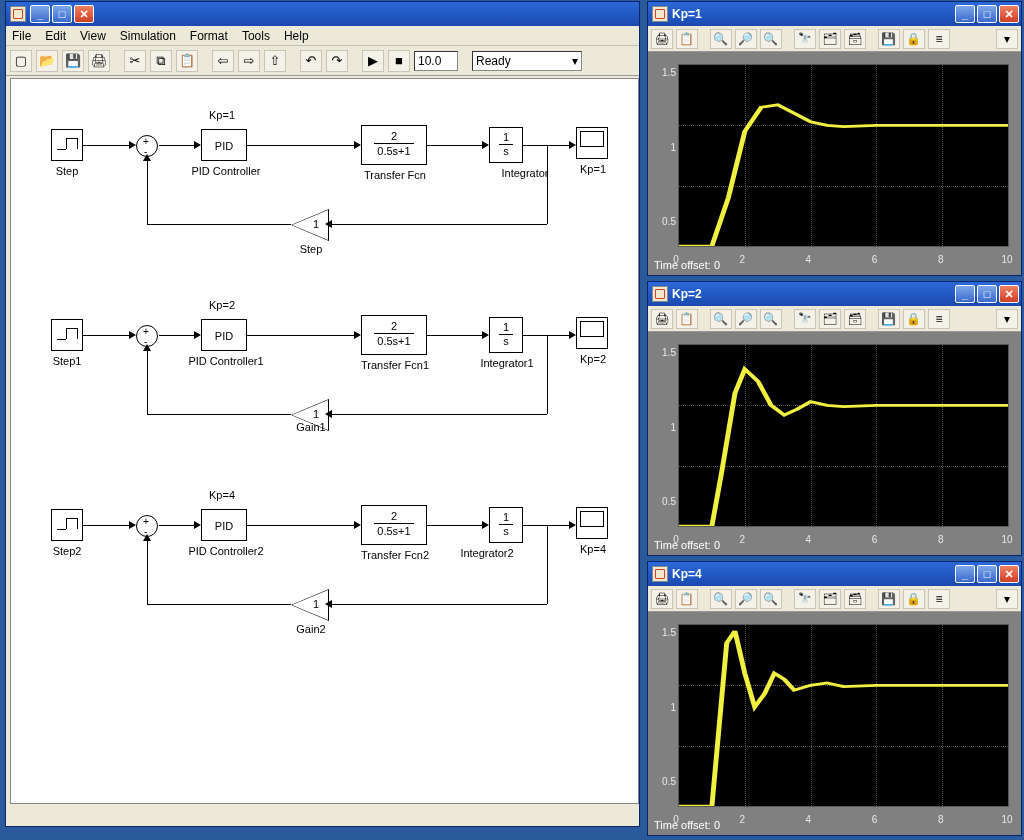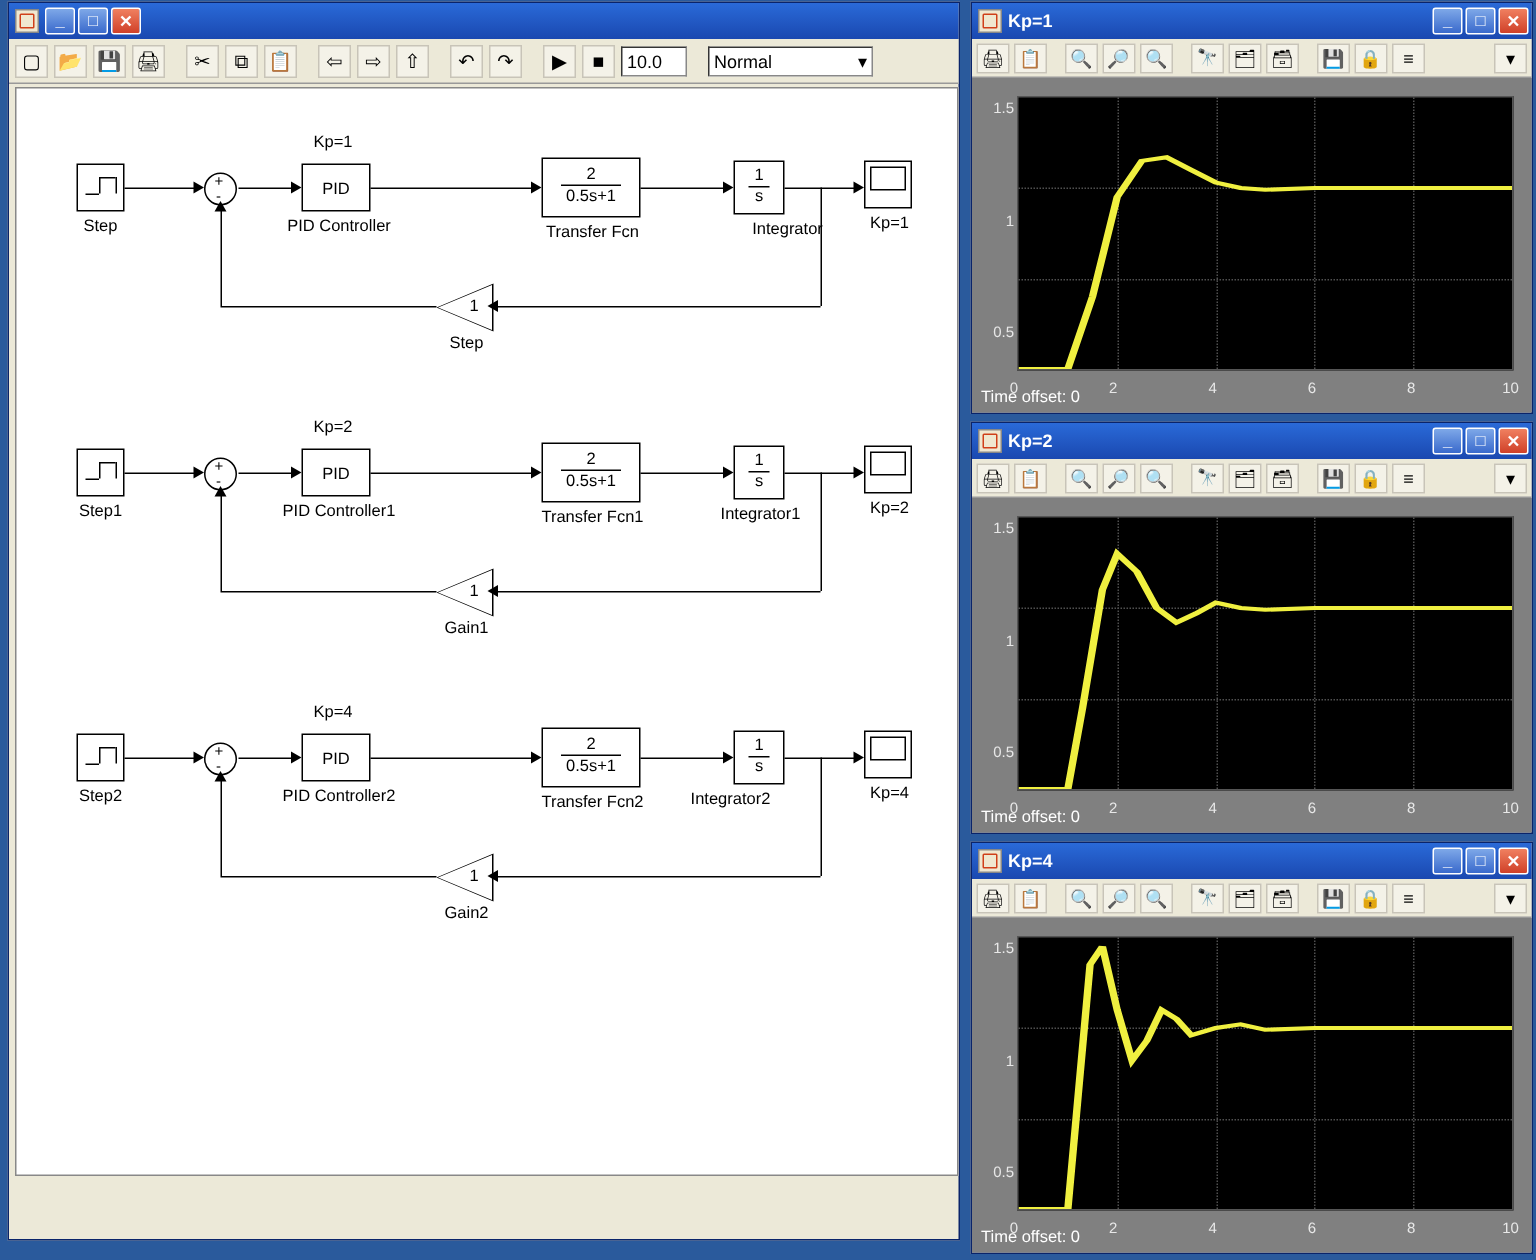--- a/index.html
+++ b/index.html
@@ -93,20 +93,29 @@
 <div class="desktop">
 
 <div class="win" id="simwin">
   <div class="titlebar">
     <div class="icon-box"></div>
     <div class="winbtns">
       <div class="winbtn minbtn">_</div>
       <div class="winbtn maxbtn">□</div>
       <div class="winbtn closebtn">✕</div>
     </div>
+  </div>
+  <div class="menubar">
+    <span>File</span>
+    <span>Edit</span>
+    <span>View</span>
+    <span>Simulation</span>
+    <span>Format</span>
+    <span>Tools</span>
+    <span>Help</span>
   </div>
   <div class="toolbar">
     <div class="tb">▢</div>
     <div class="tb" style="color:#caa320">📂</div>
     <div class="tb">💾</div>
     <div class="tb">🖨</div>
     <div class="sep"></div>
     <div class="tb">✂</div>
     <div class="tb">⧉</div>
     <div class="tb">📋</div>
@@ -116,21 +125,21 @@
     <div class="tb">⇧</div>
     <div class="sep"></div>
     <div class="tb">↶</div>
     <div class="tb">↷</div>
     <div class="sep"></div>
     <div class="tb">▶</div>
     <div class="tb">■</div>
     <input class="stoptime" value="10.0" style="">
     <div class="sep"></div>
     <div class="modesel">
-      <span>Normal</span>
+      <span>Ready</span>
       <span>▾</span>
     </div>
   </div>
 
   <div class="canvas" id="canvas">
         <div class="loop" style="top: 20px;">
    <div class="lbl" style="left:178px;top:10px">Kp=1</div>
    <div class="blk step">
             <div class="stepline"></div>
           </div>
@@ -199,21 +208,21 @@
             <div>s</div>
           </div>
    <div class="lbl" style="left:446px;top:68px;width:60px">Integrator1</div>
    <div class="blk scope"></div>
    <div class="lbl" style="left:544px;top:64px;width:36px">Kp=2</div>
    <div class="gainblk">
      <div class="gaintri"></div>
             <div class="gaintri2"></div>
             <div class="gainv">1</div>
           </div>
-   <div class="lbl" style="left:260px;top:144px;width:40px">Gain1</div>
+   <div class="lbl" style="left:260px;top:132px;width:40px">Gain1</div>
 
    <div class="hline" style="left:52px;top:46px;width:48px"></div>
           <div class="arrow-r" style="left:98px;top:42px"></div>
    <div class="hline" style="left:128px;top:46px;width:36px"></div>
           <div class="arrow-r" style="left:163px;top:42px"></div>
    <div class="hline" style="left:216px;top:46px;width:108px"></div>
           <div class="arrow-r" style="left:323px;top:42px"></div>
    <div class="hline" style="left:396px;top:46px;width:56px"></div>
           <div class="arrow-r" style="left:451px;top:42px"></div>
    <div class="hline" style="left:492px;top:46px;width:47px"></div>

